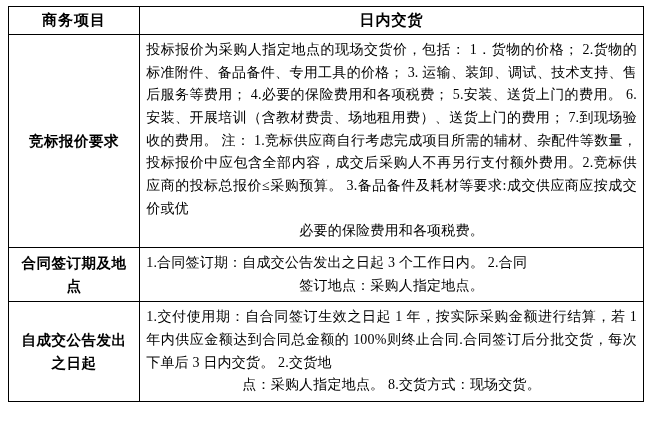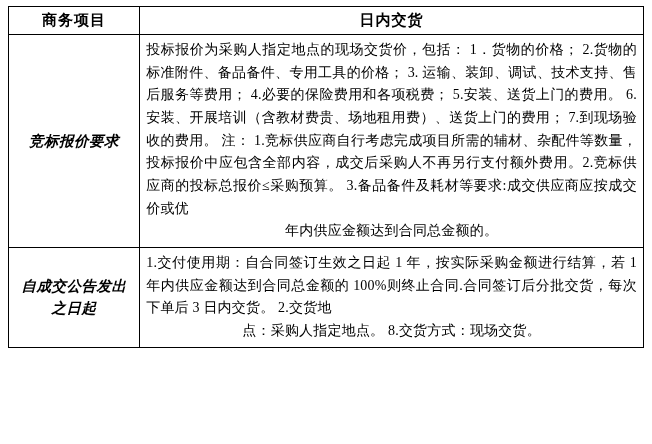--- a/index.html
+++ b/index.html
@@ -35,21 +35,20 @@
     font-weight: bold;
     letter-spacing: 1px;
     padding: 7px 4px;
   }
   .item-cell {
     text-align: center;
     font-size: 14.5px;
     font-weight: bold;
     line-height: 1.55;
     letter-spacing: 0.5px;
-    font-style: italic;
   }
   .req-cell {
     font-size: 14px;
     line-height: 1.62;
     text-align: justify;
     text-justify: inter-ideograph;
     letter-spacing: 0.2px;
   }
   .req-cell p {
     margin: 0;
@@ -71,21 +70,28 @@
     <tr>
       <th class="hdr-cell">商务项目</th>
       <th class="hdr-cell">日内交货</th>
     </tr>
   </thead>
   <tbody>
     <tr>
       <td class="item-cell">竞标报价要求</td>
       <td class="req-cell">
         <p>投标报价为采购人指定地点的现场交货价，包括： 1．货物的价格； 2.货物的标准附件、备品备件、专用工具的价格； 3. 运输、装卸、调试、技术支持、售后服务等费用； 4.必要的保险费用和各项税费； 5.安装、送货上门的费用。 6.安装、开展培训（含教材费贵、场地租用费）、送货上门的费用； 7.到现场验收的费用。 注： 1.竞标供应商自行考虑完成项目所需的辅材、杂配件等数量，投标报价中应包含全部内容，成交后采购人不再另行支付额外费用。2.竞标供应商的投标总报价≤采购预算。 3.备品备件及耗材等要求:成交供应商应按成交价或优</p>
-        <p class="last-center">年内供应金额达到合同总金额的。</p>
+        <p class="last-center">必要的保险费用和各项税费。</p>
+      </td>
+    </tr>
+    <tr>
+      <td class="item-cell">合同签订期及地点</td>
+      <td class="req-cell">
+        <p>1.合同签订期：自成交公告发出之日起 3 个工作日内。 2.合同</p>
+        <p class="last-center">签订地点：采购人指定地点。</p>
       </td>
     </tr>
     <tr>
       <td class="item-cell">自成交公告发出之日起</td>
       <td class="req-cell">
         <p>1.交付使用期：自合同签订生效之日起 1 年，按实际采购金额进行结算，若 1 年内供应金额达到合同总金额的 100%则终止合同.合同签订后分批交货，每次下单后 3 日内交货。 2.交货地</p>
         <p class="last-center">点：采购人指定地点。 8.交货方式：现场交货。</p>
       </td>
     </tr>
   </tbody>

